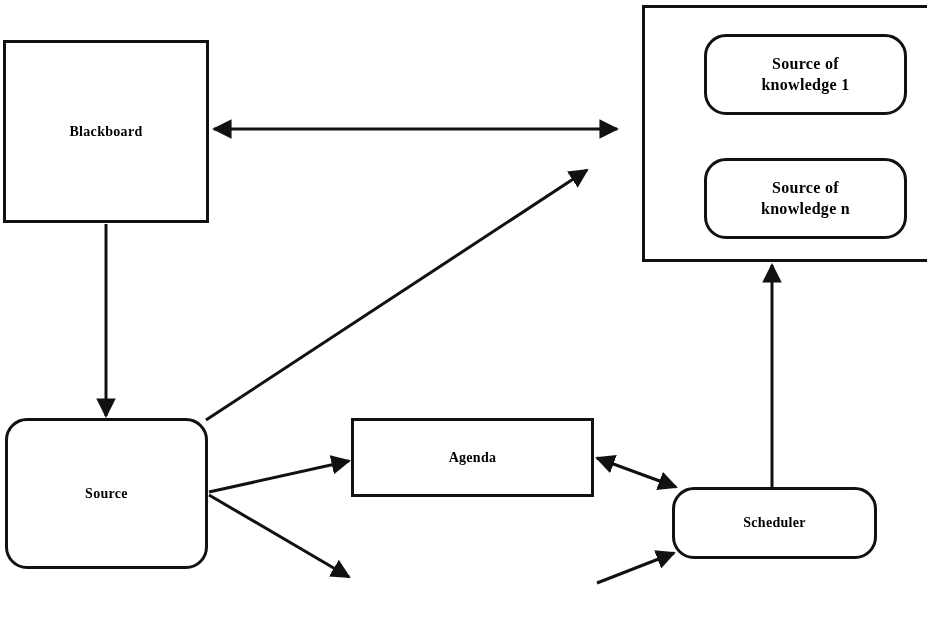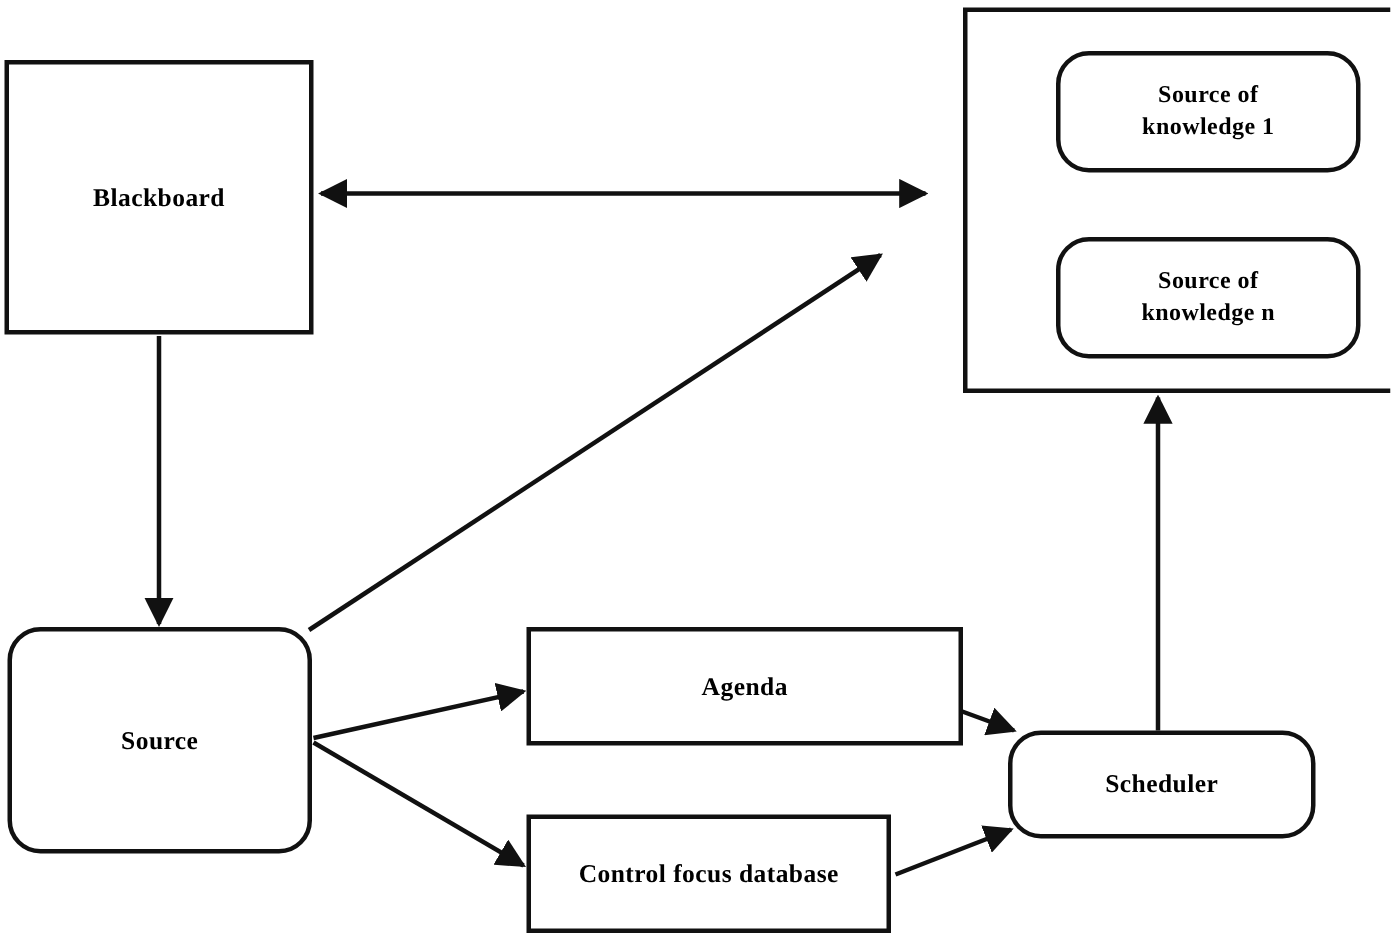--- a/index.html
+++ b/index.html
@@ -32,21 +32,21 @@
   .node.rounded {
     border-radius: 22px;
   }
   .node.container {
     display: block;
     border-width: 3px;
     margin-left: 24px;
   }
   .node-label {
     font-weight: bold;
-    font-size: 17px;
+    font-size: 14px;
     color: #000000;
     line-height: 1.28;
     letter-spacing: 0.3px;
     padding: 0 6px;
     white-space: pre-line;
   }
   .node-label.small {
     font-size: 16px;
   }
   svg.edges {
@@ -92,27 +92,24 @@
   </svg>
 
   <div class="node" style="left:3px; top:40px; width:206px; height:183px;">
     <span class="node-label">Blackboard</span>
   </div>
 
   <div class="node rounded" style="left:5px; top:418px; width:203px; height:151px;">
     <span class="node-label">Source</span>
   </div>
 
-  <div class="node" style="left:351px; top:418px; width:291px; height:79px;">
+  <div class="node" style="left:351px; top:418px; width:243px; height:79px;">
     <span class="node-label">Agenda</span>
   </div>
 
-  <div class="node" style="left:351px; top:543px; width:243px; height:79px;">
-    <span class="node-label">Control focus database</span>
-  </div>
 
   <div class="node rounded" style="left:672px; top:487px; width:205px; height:72px;text-align:right;">
     <span class="node-label">Scheduler</span>
   </div>
 
   <div class="node container" style="left:618px; top:5px; width:305px; height:257px;">
     <div class="node rounded" style="left:59px; top:26px; width:203px; height:81px;">
       <span class="node-label small">Source of
 knowledge 1</span>
     </div>

